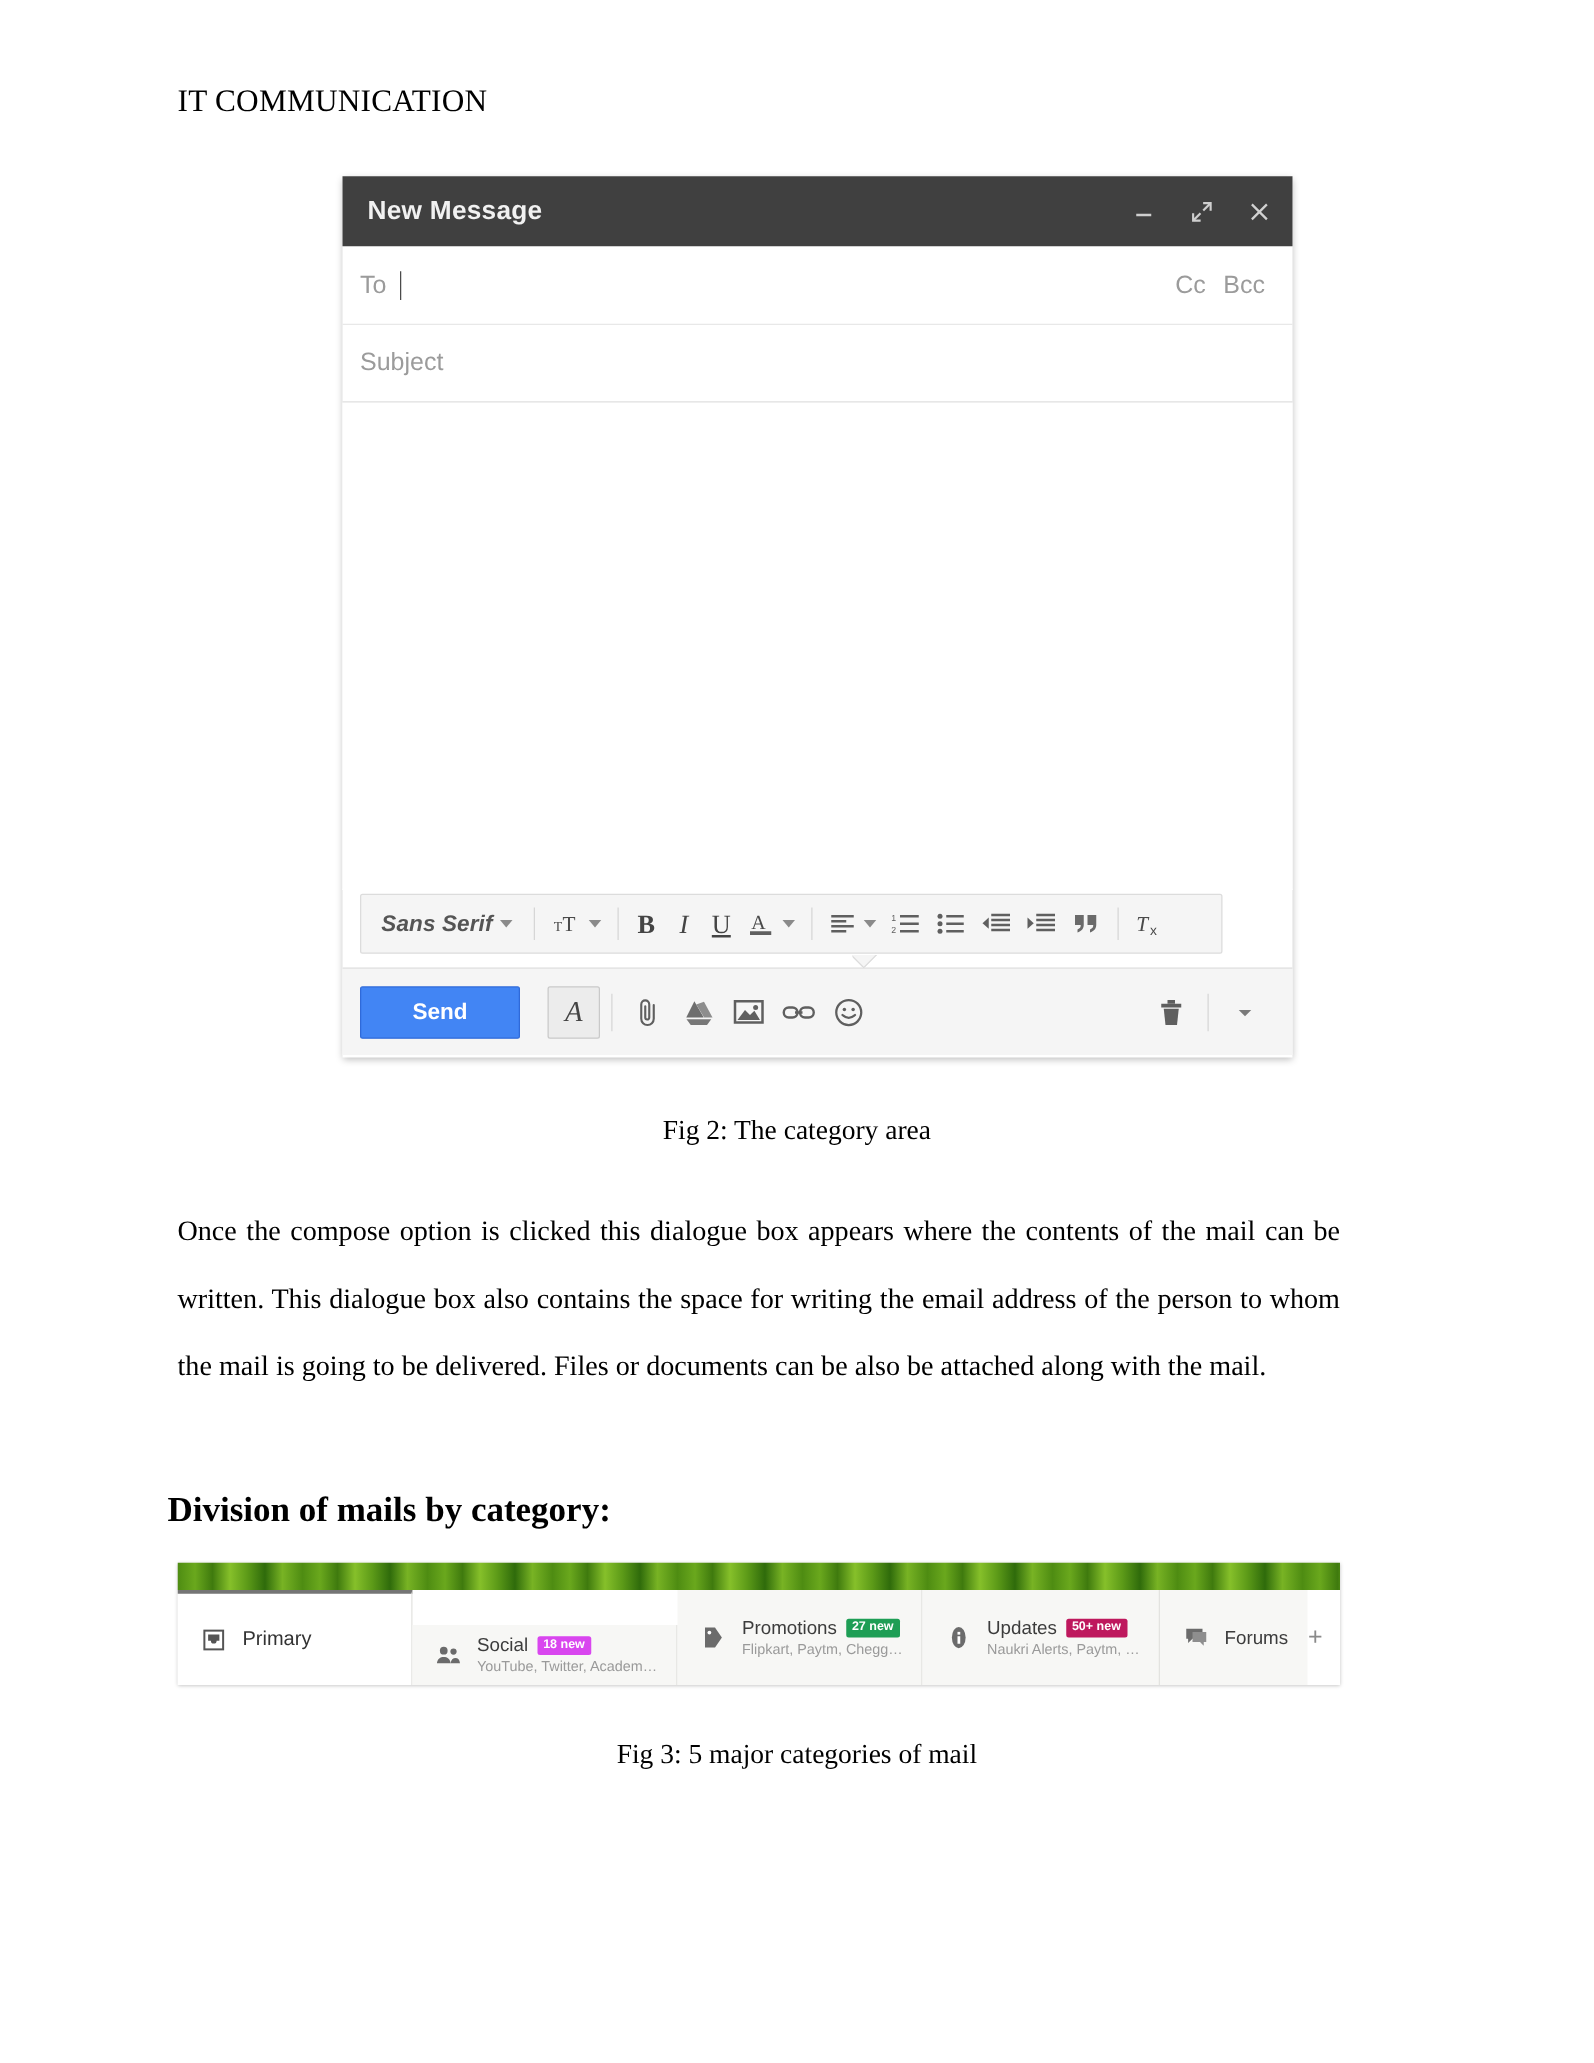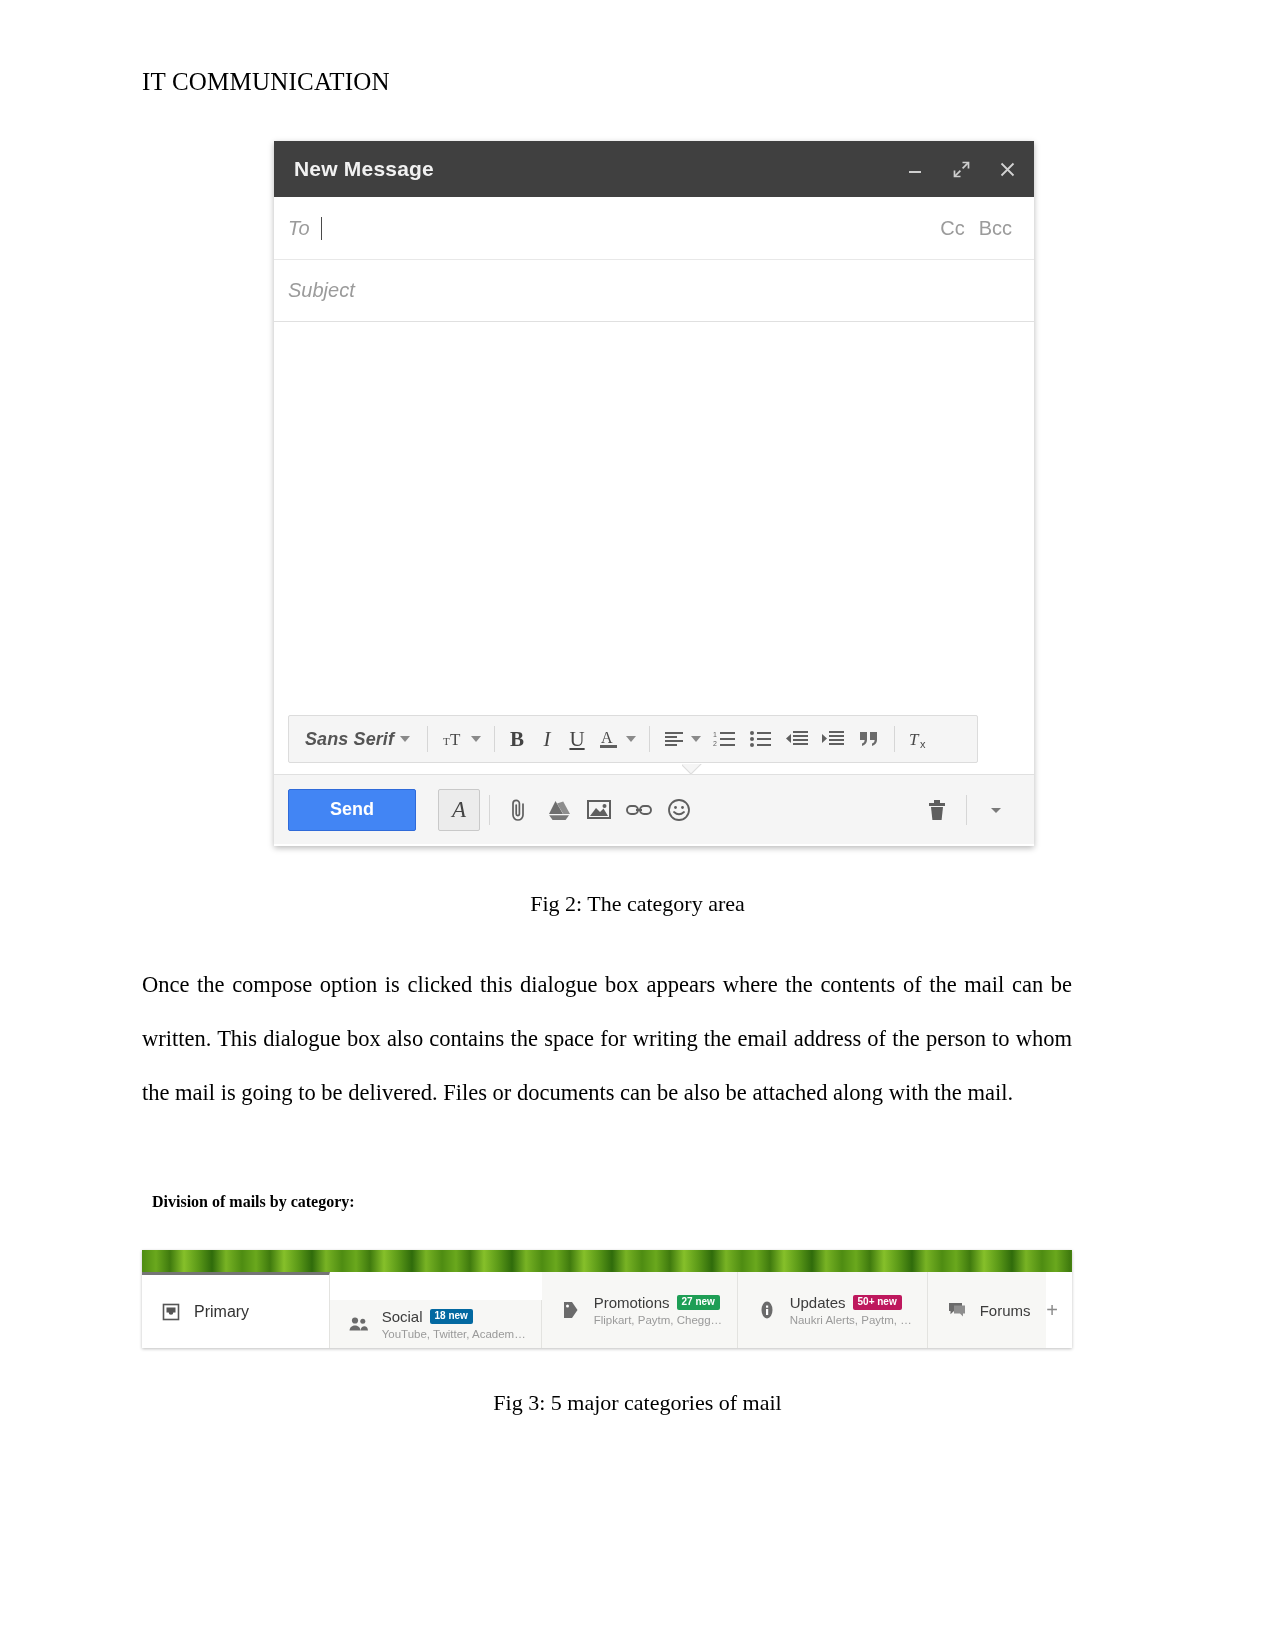--- a/index.html
+++ b/index.html
@@ -88,21 +88,20 @@
     padding: 0 22px 0 14px;
     position: relative;
   }
   .field-row.to { height: 63px; }
   .field-row.subject { height: 62px; border-bottom: 1px solid #e0e0e0; }
 
   .field-label {
     color: #9b9b9b;
     font-size: 20px;
     font-weight: normal;
-    font-style: italic;
   }
   .caret {
     display: inline-block;
     width: 1px;
     height: 23px;
     background: #4a4a4a;
     margin-left: 11px;
     vertical-align: middle;
   }
   .cc-bcc {
@@ -263,23 +262,23 @@
     width: 930px;
     font-size: 22.5px;
     line-height: 54px;
     text-align: justify;
     font-family: "Liberation Serif", serif;
     color: #000;
   }
 
   .subhead {
     position: absolute;
-    left: 152px;
+    left: 134px;
     top: 1193px;
-    font-size: 16px;
+    font-size: 28px;
     font-weight: bold;
     font-family: "Liberation Serif", serif;
   }
 
   
   .tabs-wrap {
     position: absolute;
     left: 142px;
     top: 1250px;
     width: 930px;
@@ -605,21 +604,21 @@
           <svg width="21" height="20" viewBox="0 0 21 20">
             <circle cx="7" cy="6.5" r="3.1" fill="#6b6b6b"></circle>
             <circle cx="14.8" cy="7.2" r="2.5" fill="#6b6b6b"></circle>
             <path d="M1.5 16.5 c0.4-3.6 2.8-5 5.5-5 s5.1 1.4 5.5 5 Z" fill="#6b6b6b"></path>
             <path d="M12.5 16.5 c0.3-2.8 1.9-4.2 3.9-4.2 s3.3 1.4 3.6 4.2 Z" fill="#6b6b6b"></path>
           </svg>
         </span>
         <span class="tab-texts">
           <span class="tab-titleline">
             <span class="tab-title">Social</span>
-            <span class="tab-badge" style="background:#0369a1;">18 new</span>
+            <span class="tab-badge" style="background:#d946ef;">18 new</span>
           </span>
           <span class="tab-sub">YouTube, Twitter, Academia.edu</span>
         </span>
       </div>
 
       <div class="tab promotions">
         <span class="tab-icon">
           <svg width="19" height="20" viewBox="0 0 19 20">
             <path d="M3 2 h8 l5.5 8 L11 18 H3 Z" fill="#6b6b6b"></path>
             <circle cx="6.5" cy="6" r="1.5" fill="#fff"></circle>

